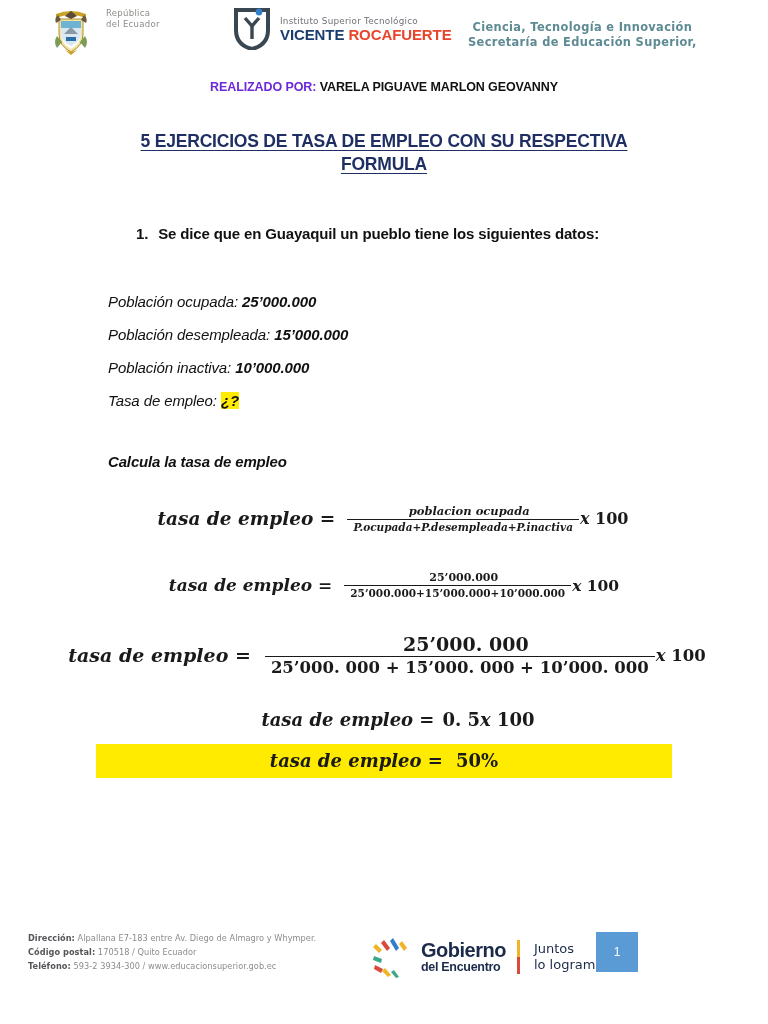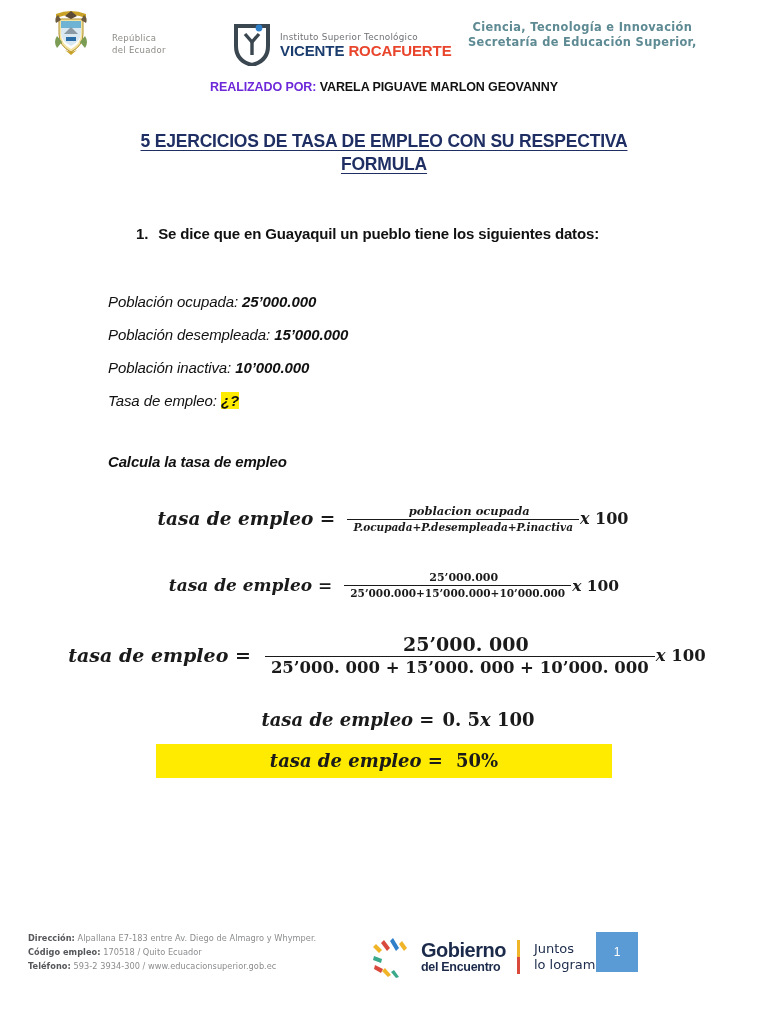--- a/index.html
+++ b/index.html
@@ -17,36 +17,36 @@
   .header {
     position: relative;
     height: 70px;
     padding-top: 8px;
   }
   .logo-ecuador {
     position: absolute;
     left: 52px;
     top: 8px;
     display: flex;
-    align-items: flex-end;
-    gap: 22px;
+    align-items: flex-start;
+    gap: 16px;
   }
   .shield-wrap { width: 38px; height: 48px; position: relative; }
   .logo-ecuador-text {
     font-size: 8.5px;
     line-height: 1.35;
     color: #8d8b86;
     letter-spacing: 0.3px;
     font-family: "DejaVu Sans", sans-serif;
   }
 
   .logo-istvr {
     position: absolute;
     left: 232px;
-    top: 22px;
+    top: 6px;
     display: flex;
     align-items: center;
     gap: 8px;
   }
   .istvr-mark { width: 40px; height: 44px; position: relative; }
   .istvr-text { padding-top: 4px; }
   .istvr-line1 {
     font-size: 8.8px;
     color: #6f7176;
     letter-spacing: 0.25px;
@@ -184,21 +184,21 @@
   #formula-3 .frac .den { font-size: 16.5px; font-weight: bold; }
   #formula-3 .eq-rhs { font-size: 16.5px; margin-left: 1px; }
 
   
   #formula-4 { margin-top: 32px; padding-left: 28px; }
   #formula-4 .eq-lhs { font-size: 18px; margin-right: 8px; }
   #formula-4 .eq-rhs { font-size: 18px; }
 
   .result-bar {
     margin: 14px auto 0 auto;
-    width: 456px;
+    width: 576px;
     background: #ffeb00;
     text-align: center;
     padding: 6px 0 7px 0;
   }
   .result-bar .eq-lhs { font-size: 18px; margin-right: 8px; }
   .result-bar .eq-rhs { font-size: 18px; }
 
   
   .footer {
     position: absolute;
@@ -386,21 +386,21 @@
 
 <div class="result-bar math">
   <span class="eq-lhs">tasa de empleo =</span>
   <span class="eq-rhs"> 50%</span>
 </div>
 
 <div class="footer">
 
   <div class="footer-address">
     <div><b>Dirección:</b><span> Alpallana E7-183 entre Av. Diego de Almagro y Whymper.</span></div>
-    <div><b>Código empleo:</b><span> 170518 / Quito Ecuador</span></div>
+    <div><b>Código postal:</b><span> 170518 / Quito Ecuador</span></div>
     <div><b>Teléfono:</b><span> 593-2 3934-300 / www.educacionsuperior.gob.ec</span></div>
   </div>
 
   <div class="gob-logo">
     <div class="gob-chevrons">
       <svg viewBox="0 0 42 42" width="42" height="42">
         <path d="M4 8 L10 14 L7 17 L1 11 Z" fill="#f0b429"></path>
         <path d="M12 4 L18 12 L15 15 L9 7 Z" fill="#d94a3d"></path>
         <path d="M21 2 L27 12 L24 15 L18 5 Z" fill="#2f7fc9"></path>
         <path d="M30 5 L35 12 L32 15 L27 8 Z" fill="#f0b429"></path>

